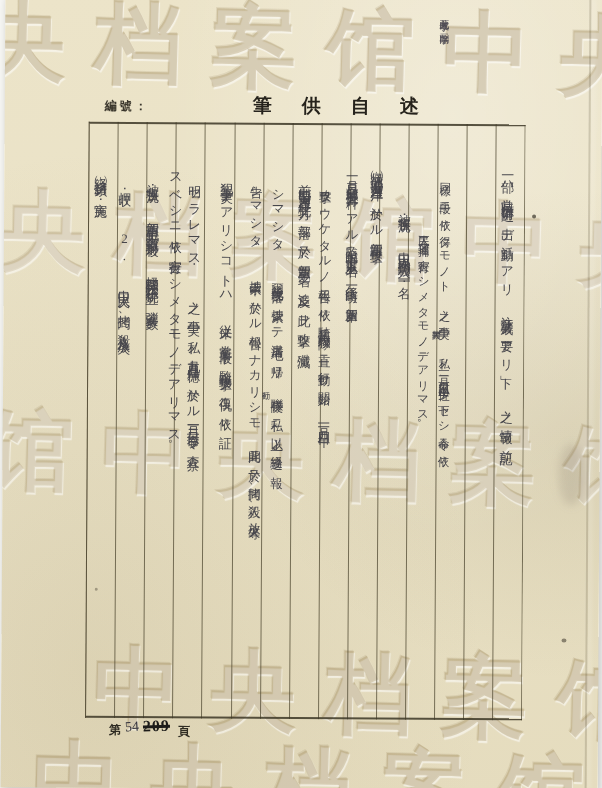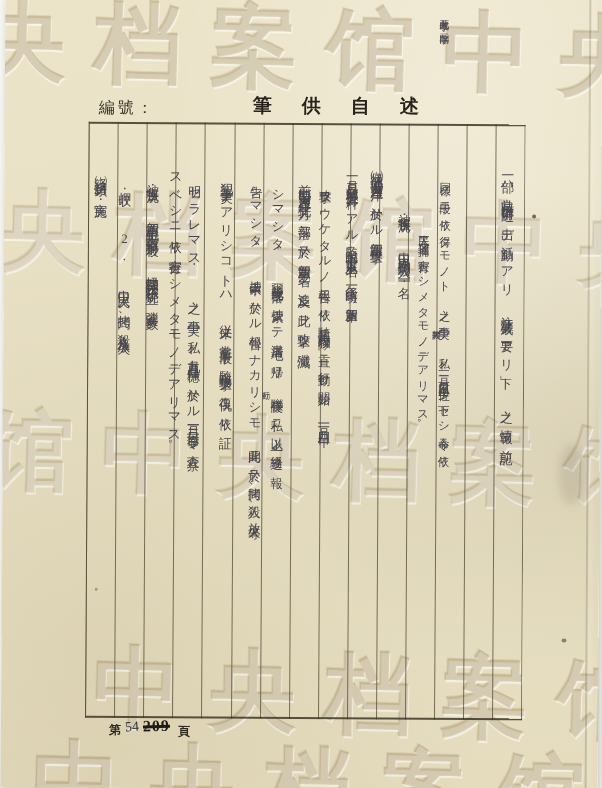--- a/index.html
+++ b/index.html
@@ -19,22 +19,22 @@
   .wm-band{position:absolute;white-space:nowrap;font-weight:bold;
            font-size:88px;letter-spacing:28px;line-height:1;
            color:rgba(154,132,84,.30);
            text-shadow:1px 2px 1px rgba(255,255,255,.55), -1px -1px 0 rgba(120,100,55,.12);}
   .wm-a{left:-150px;top:8px;}
   .wm-b{left:-125px;top:198px;color:rgba(154,132,84,.20);}
   .wm-c{left:-480px;top:418px;color:rgba(154,132,84,.22);}
   .wm-d{left:98px;top:652px;}
   .wm-e{left:40px;top:748px;}
   
-  .serial{position:absolute;left:94px;top:102px;font-size:16px;letter-spacing:3px;
-          color:#3a362c;font-weight:normal;}
+  .serial{position:absolute;left:100px;top:102px;font-size:12px;letter-spacing:3px;
+          color:#3a362c;font-weight:bold;}
   .form-title{position:absolute;left:248px;top:96px;font-size:19px;font-weight:bold;
           letter-spacing:30px;color:#26231c;}
   .grid{position:absolute;left:84px;top:126px;width:436px;height:592px;
         border-top:2px solid rgba(60,55,38,.85);
         border-bottom:2px solid rgba(60,55,38,.85);
         border-left:1px solid rgba(78,71,48,.7);
         background-image:repeating-linear-gradient(to left,
             rgba(78,71,48,.75) 0, rgba(78,71,48,.75) 1px,
             rgba(0,0,0,0) 1px, rgba(0,0,0,0) 29.05px);}
   

